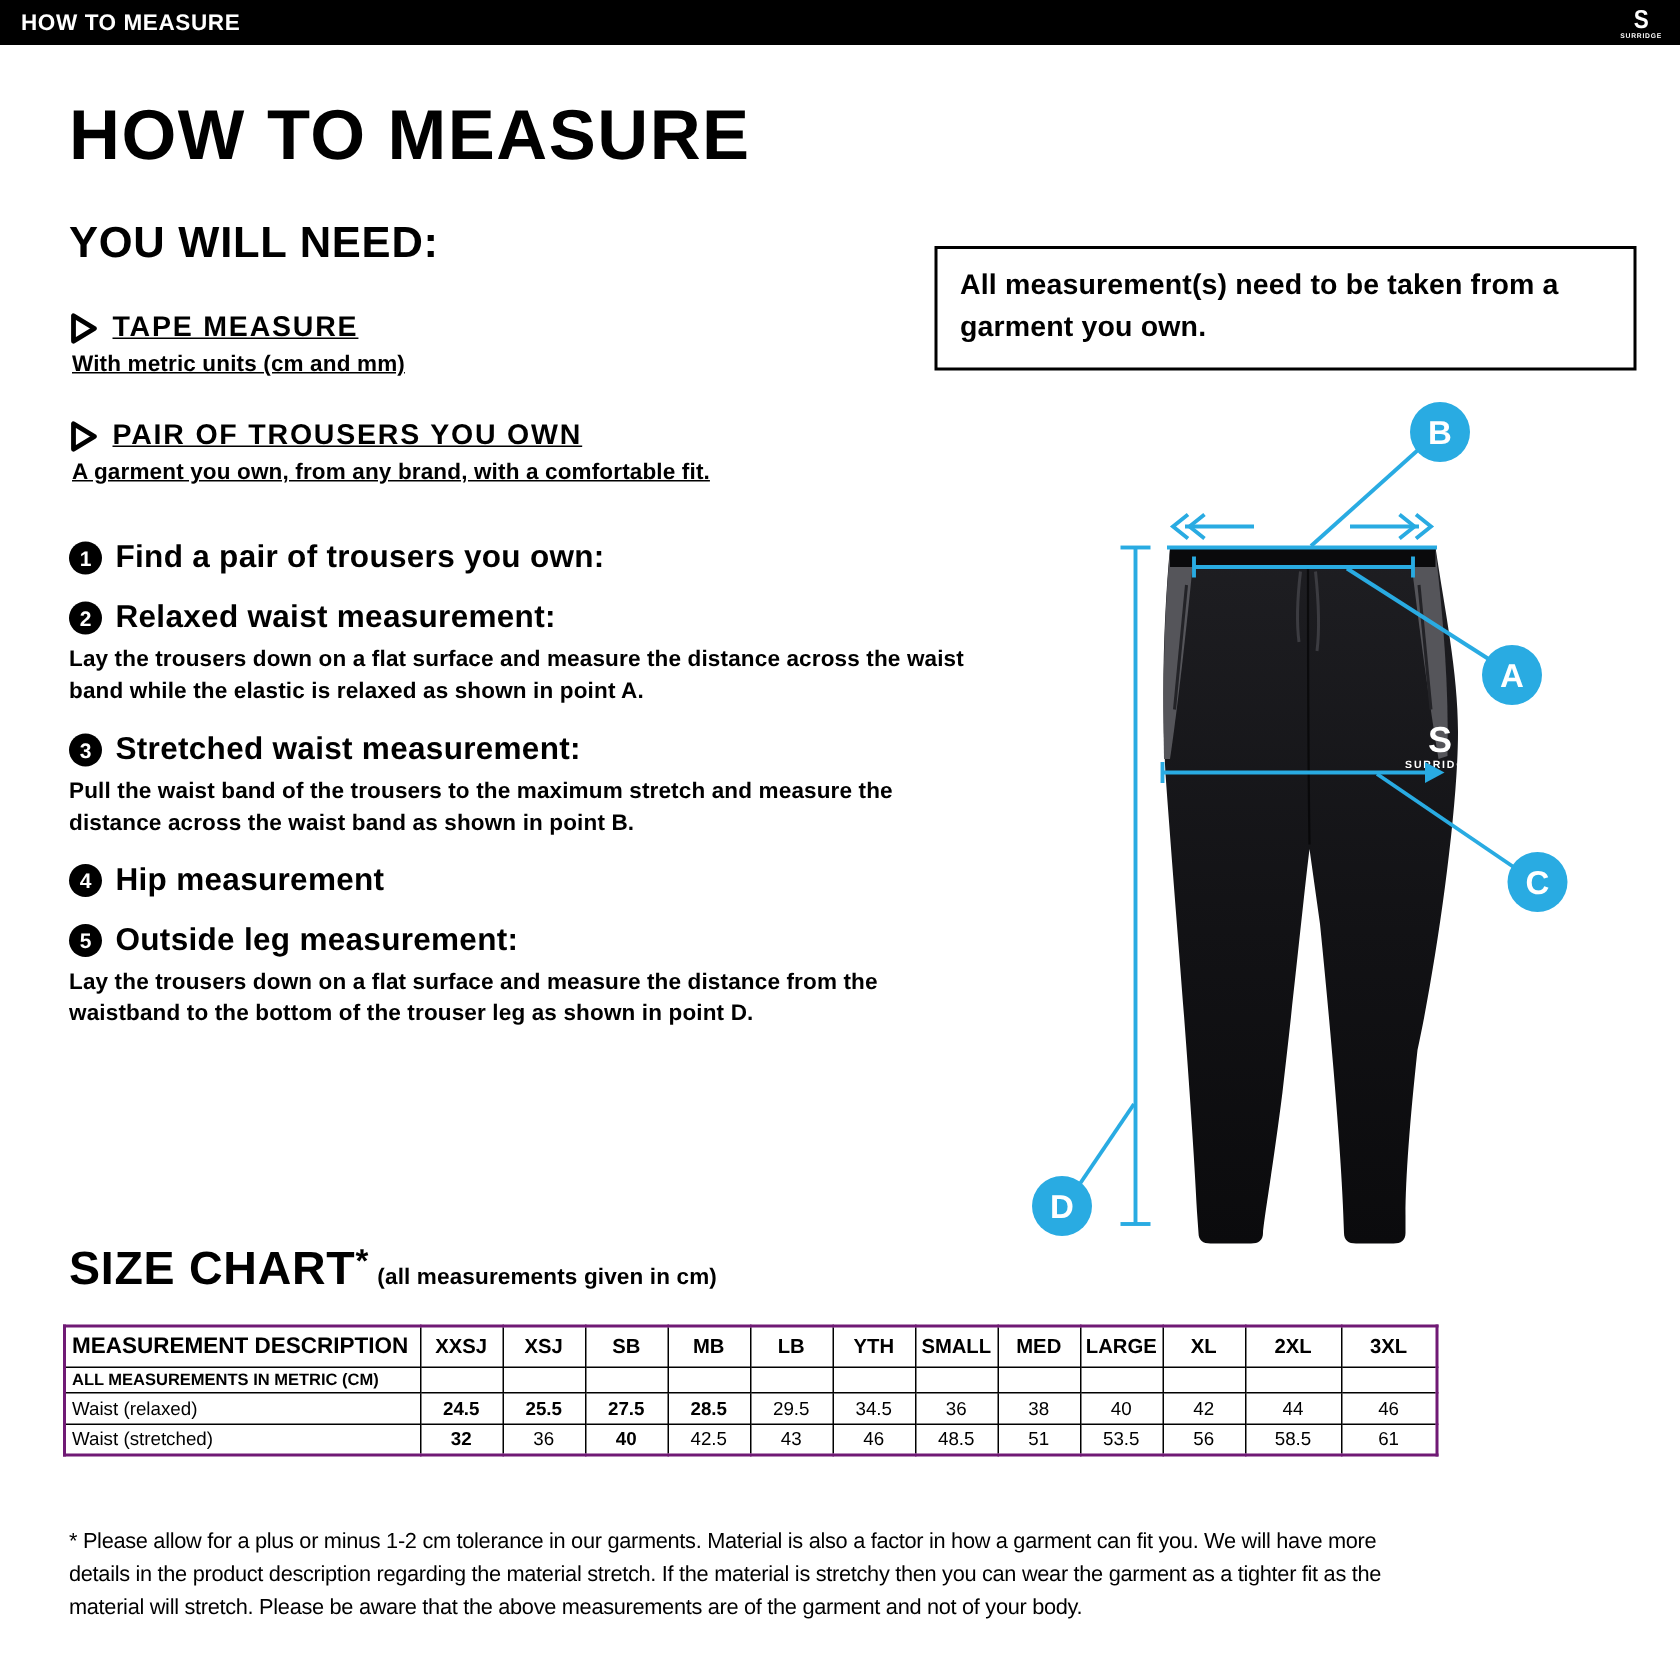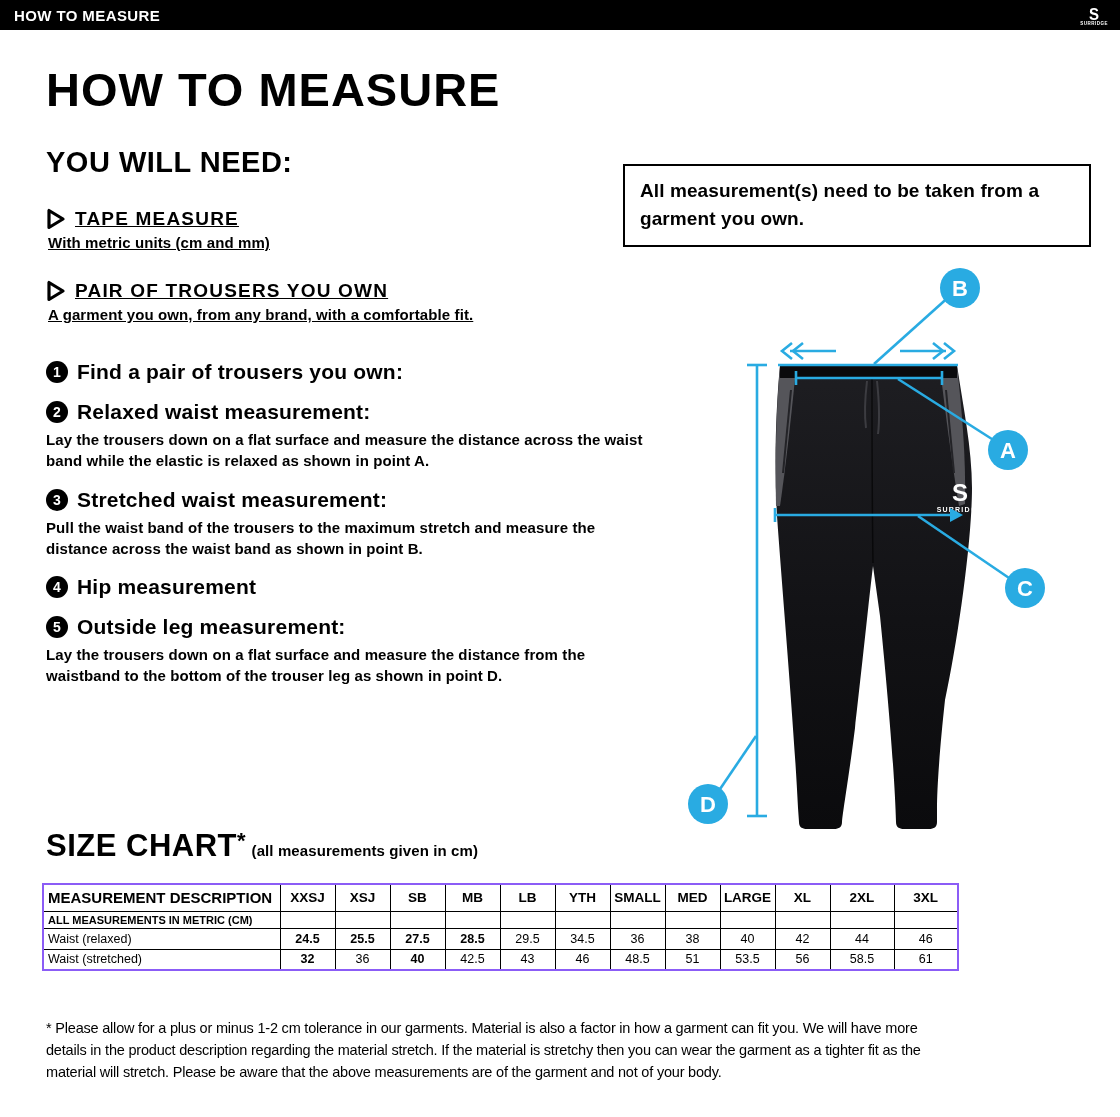--- a/index.html
+++ b/index.html
@@ -82,21 +82,21 @@
 
   
   .sc-heading { position:absolute; left:46px; top:828px; white-space:nowrap; }
   .sc-big { font-size:31px; font-weight:800; letter-spacing:.5px; }
   .sc-star { font-size:22px; font-weight:800; vertical-align:8px; }
   .sc-small { font-size:15px; font-weight:bold; margin-left:6px; letter-spacing:.1px; }
 
   table.size-table {
     position:absolute; left:42px; top:883px;
     border-collapse:collapse; table-layout:fixed;
-    border:2px solid #8b5cf6;
+    border:2px solid #701a75;
   }
   .size-table th, .size-table td {
     border:1.5px solid #000; text-align:center; vertical-align:middle;
     font-size:12.5px; overflow:hidden; white-space:nowrap; padding:0 2px;
   }
   .size-table thead th { font-size:13.5px; font-weight:bold; height:27px; }
   .size-table thead th.desc-th { text-align:left; padding-left:4px; font-size:15px; }
   .size-table td.rowlabel { text-align:left; padding-left:4px; }
   .size-table tr.metric-row td { height:17px; font-weight:bold; font-size:11px; }
   .size-table tbody tr td { height:21px; }

